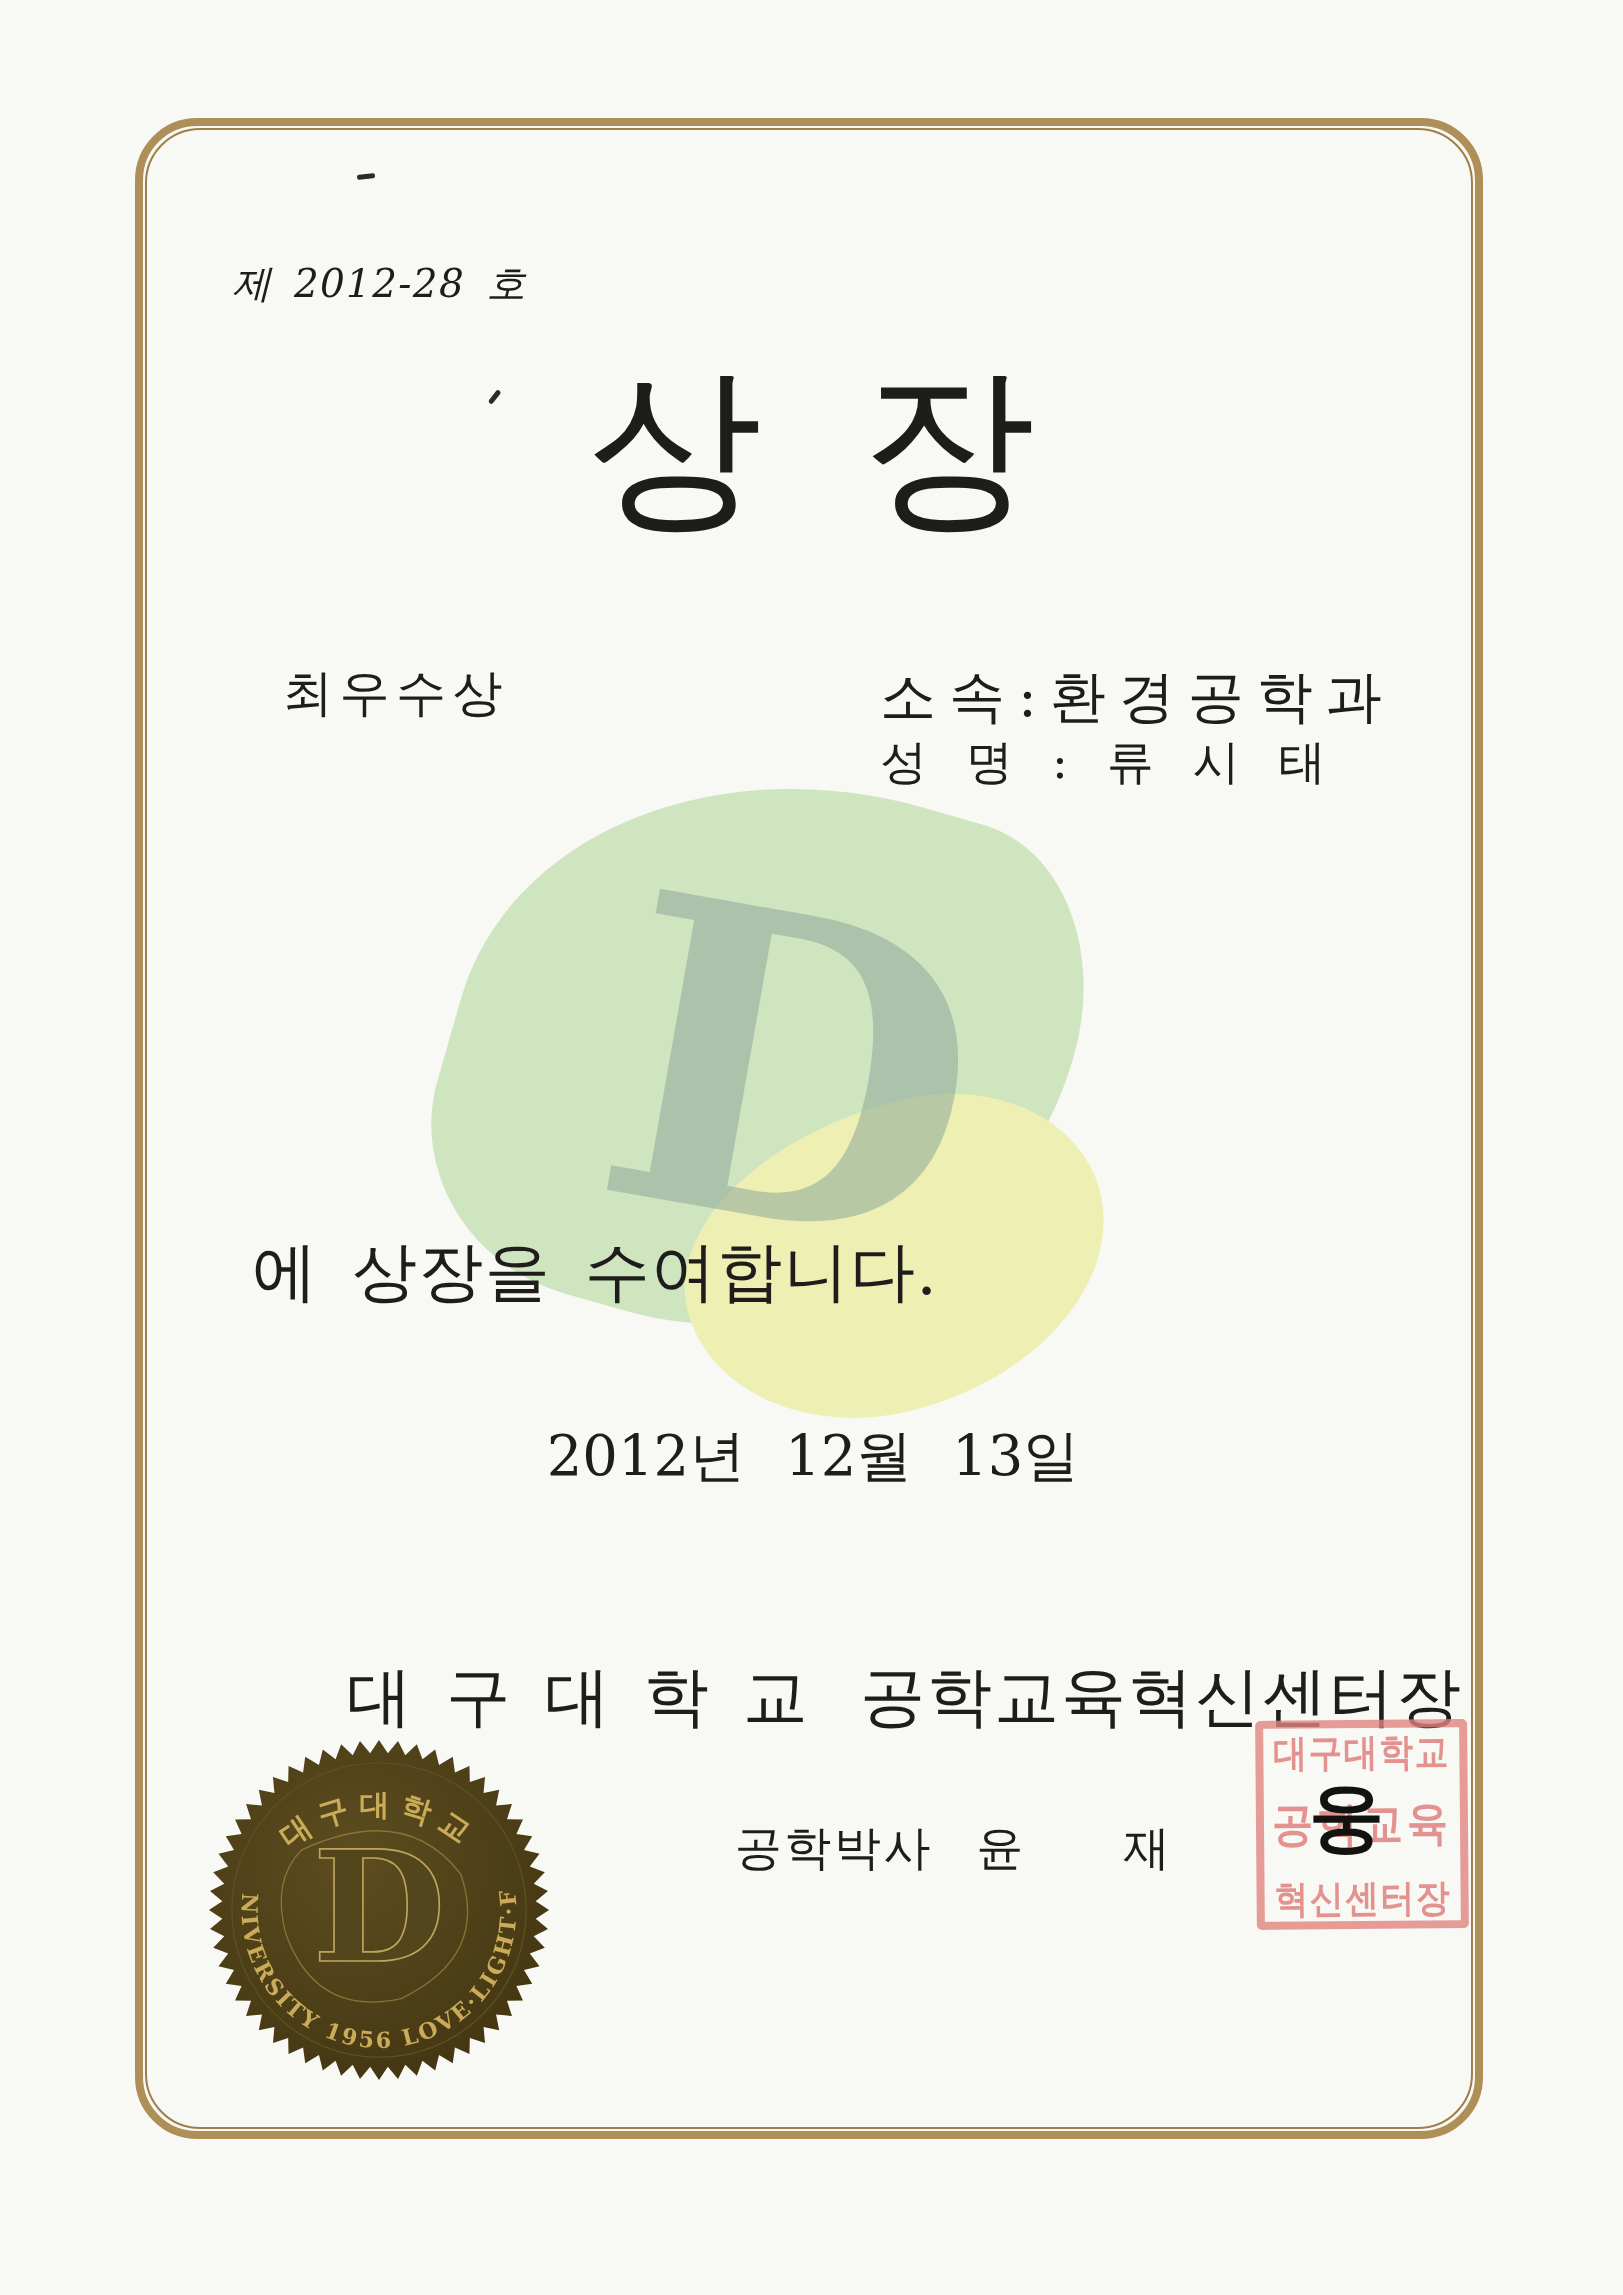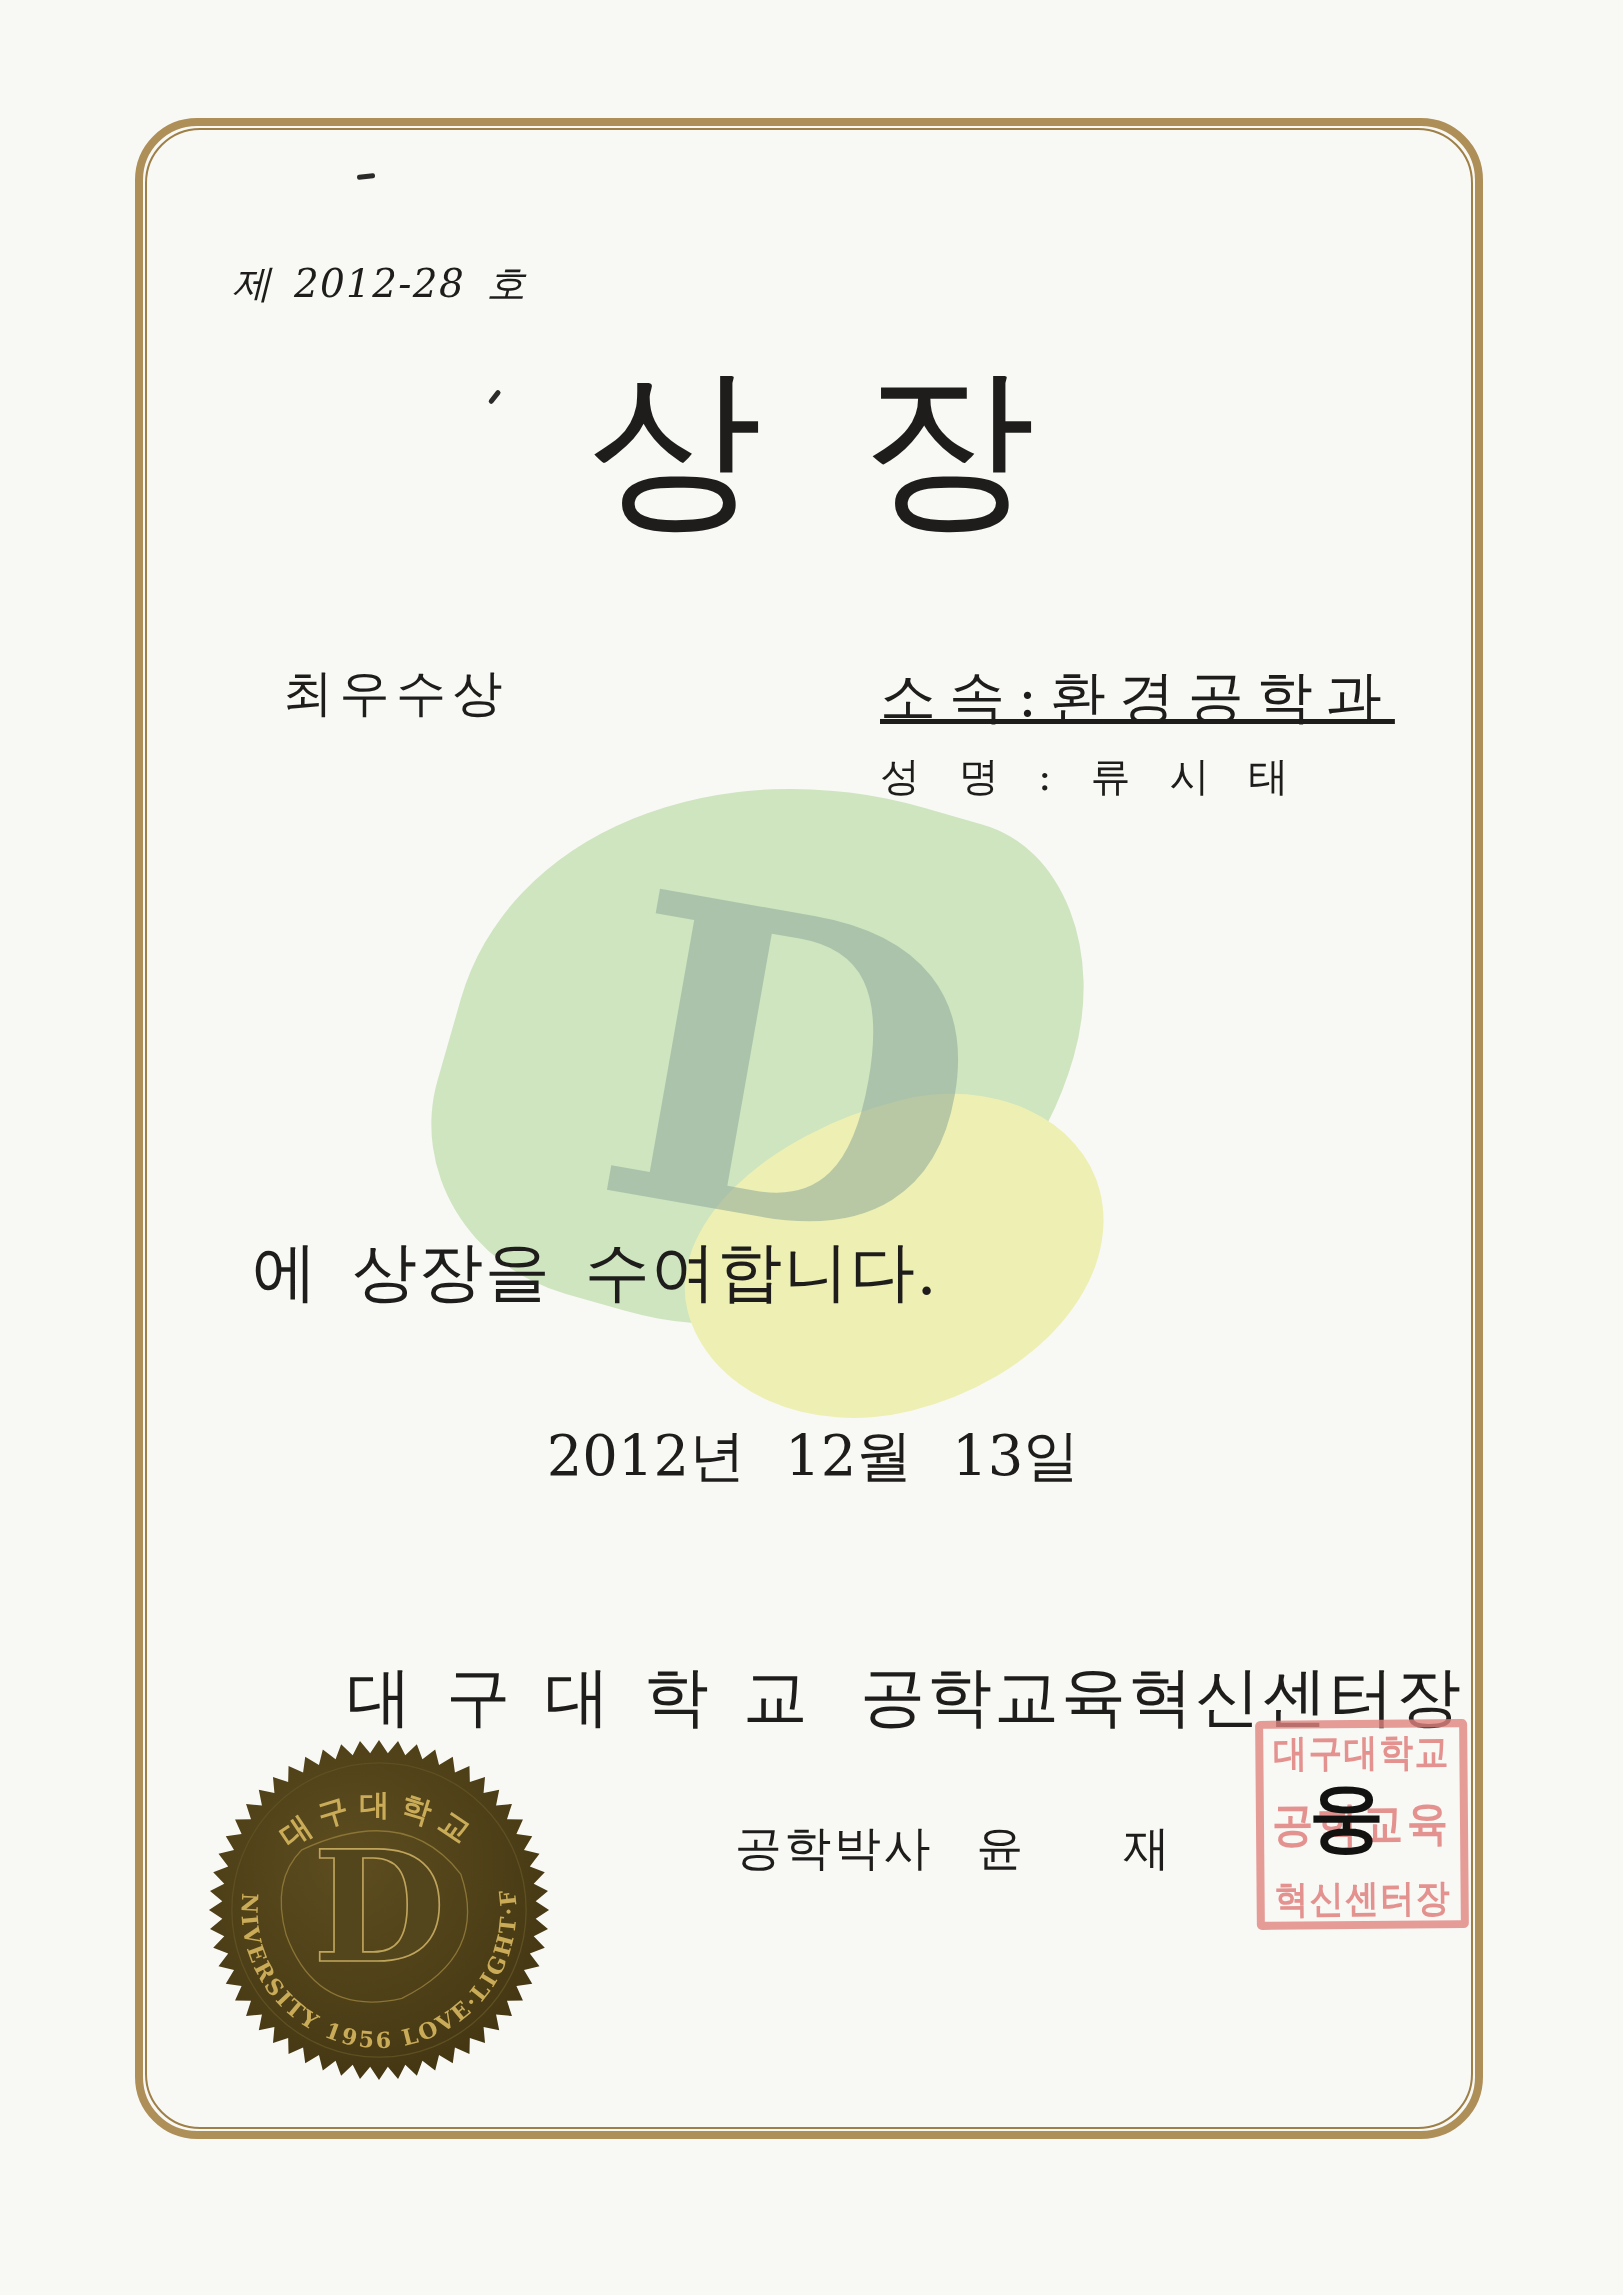--- a/index.html
+++ b/index.html
@@ -44,22 +44,22 @@
 
   .cert-number{left:232px;top:257px;font-size:39px;word-spacing:7.9px;letter-spacing:1.3px;font-style:italic;}
 
   .title-row{
     position:absolute;z-index:5;left:0;right:0;top:359px;
     display:flex;justify-content:center;gap:98px;
     font-size:175px;line-height:1;font-weight:500;
   }
 
   .award-grade{left:276px;top:660px;font-size:50px;letter-spacing:6.5px;margin-left:7px;}
-  .affiliation-line{left:880px;top:660px;font-size:56px;letter-spacing:13px;text-decoration:underline;}
-  .name-line{left:880px;top:749px;font-size:40px;letter-spacing:39px;}
+  .affiliation-line{left:880px;top:660px;font-size:56px;letter-spacing:13px;}
+  .name-line{left:880px;top:731px;font-size:47px;letter-spacing:39px;}
 
   .body-line{font-size:65px;word-spacing:11.8px;letter-spacing:1.3px;}
   .body-line-1{left:287px;top:1002px;}
   .body-line-2{left:239px;top:1115px;}
   .body-line-3{left:252px;top:1228px;}
 
   .date-line{left:813px;top:1419px;transform:translateX(-50%);font-size:56px;word-spacing:22px;}
 
   .issuer-line{left:264px;top:1578px;font-size:65px;}
   .issuer-univ{letter-spacing:34px;}

